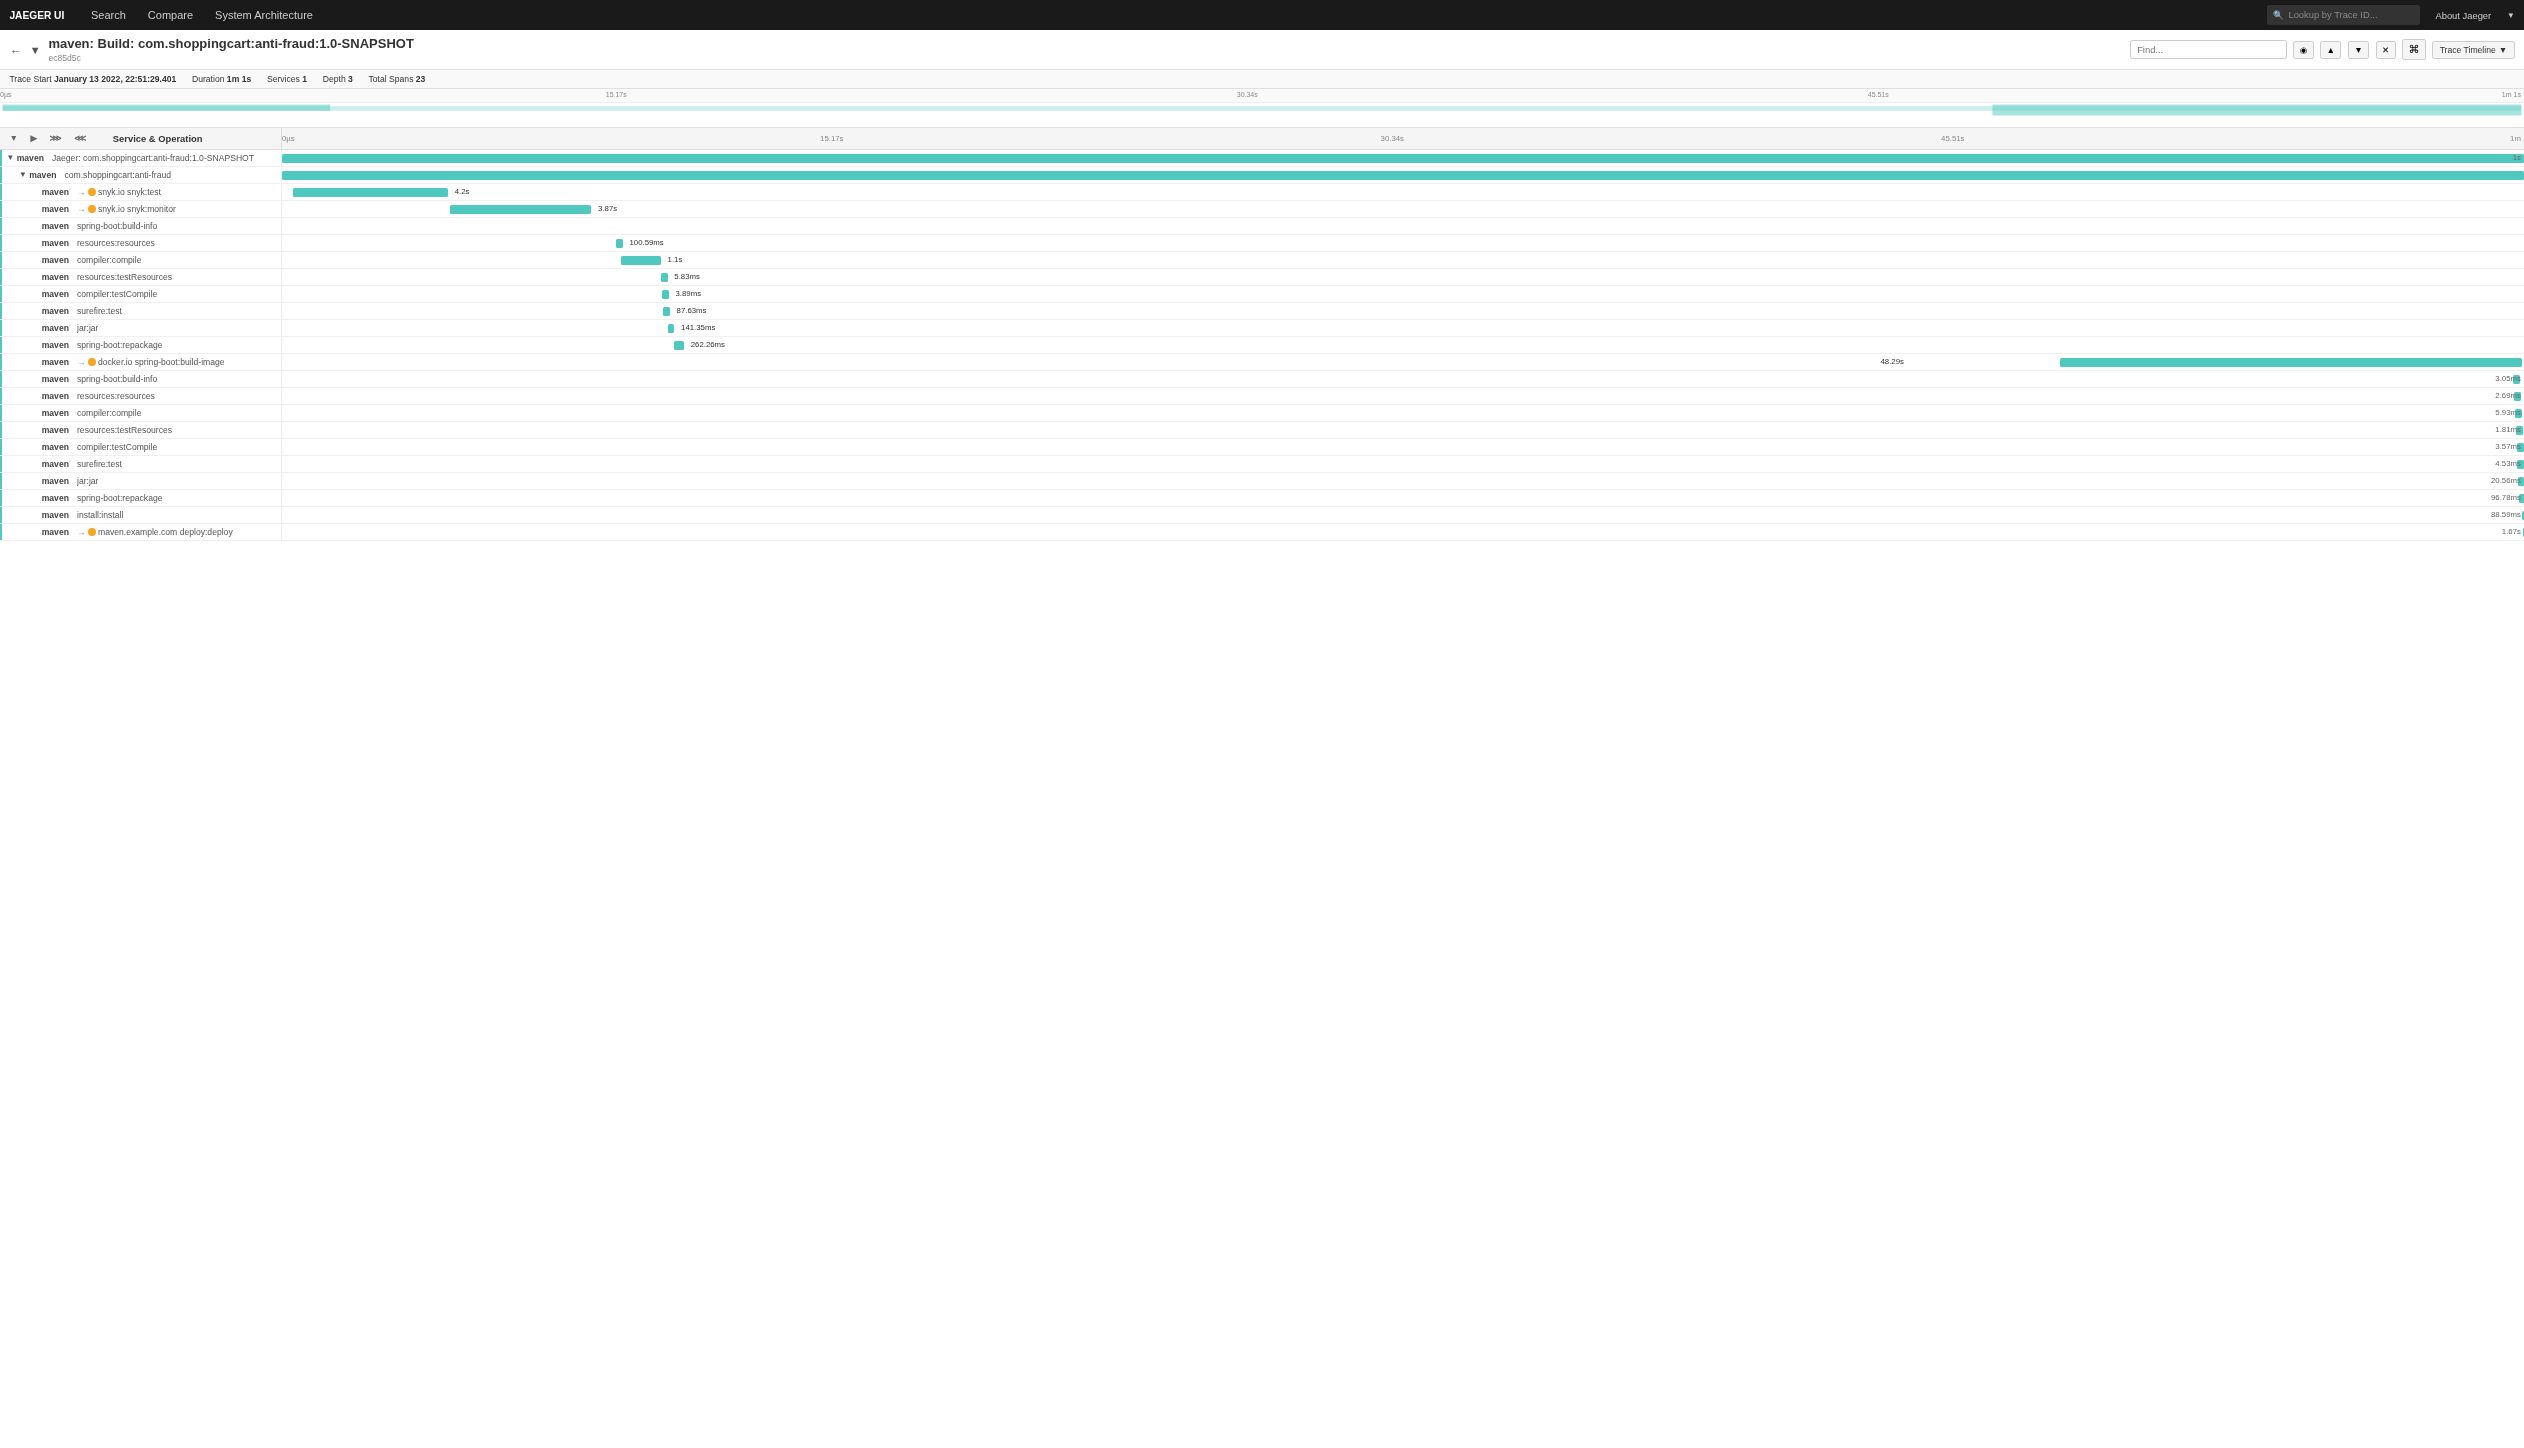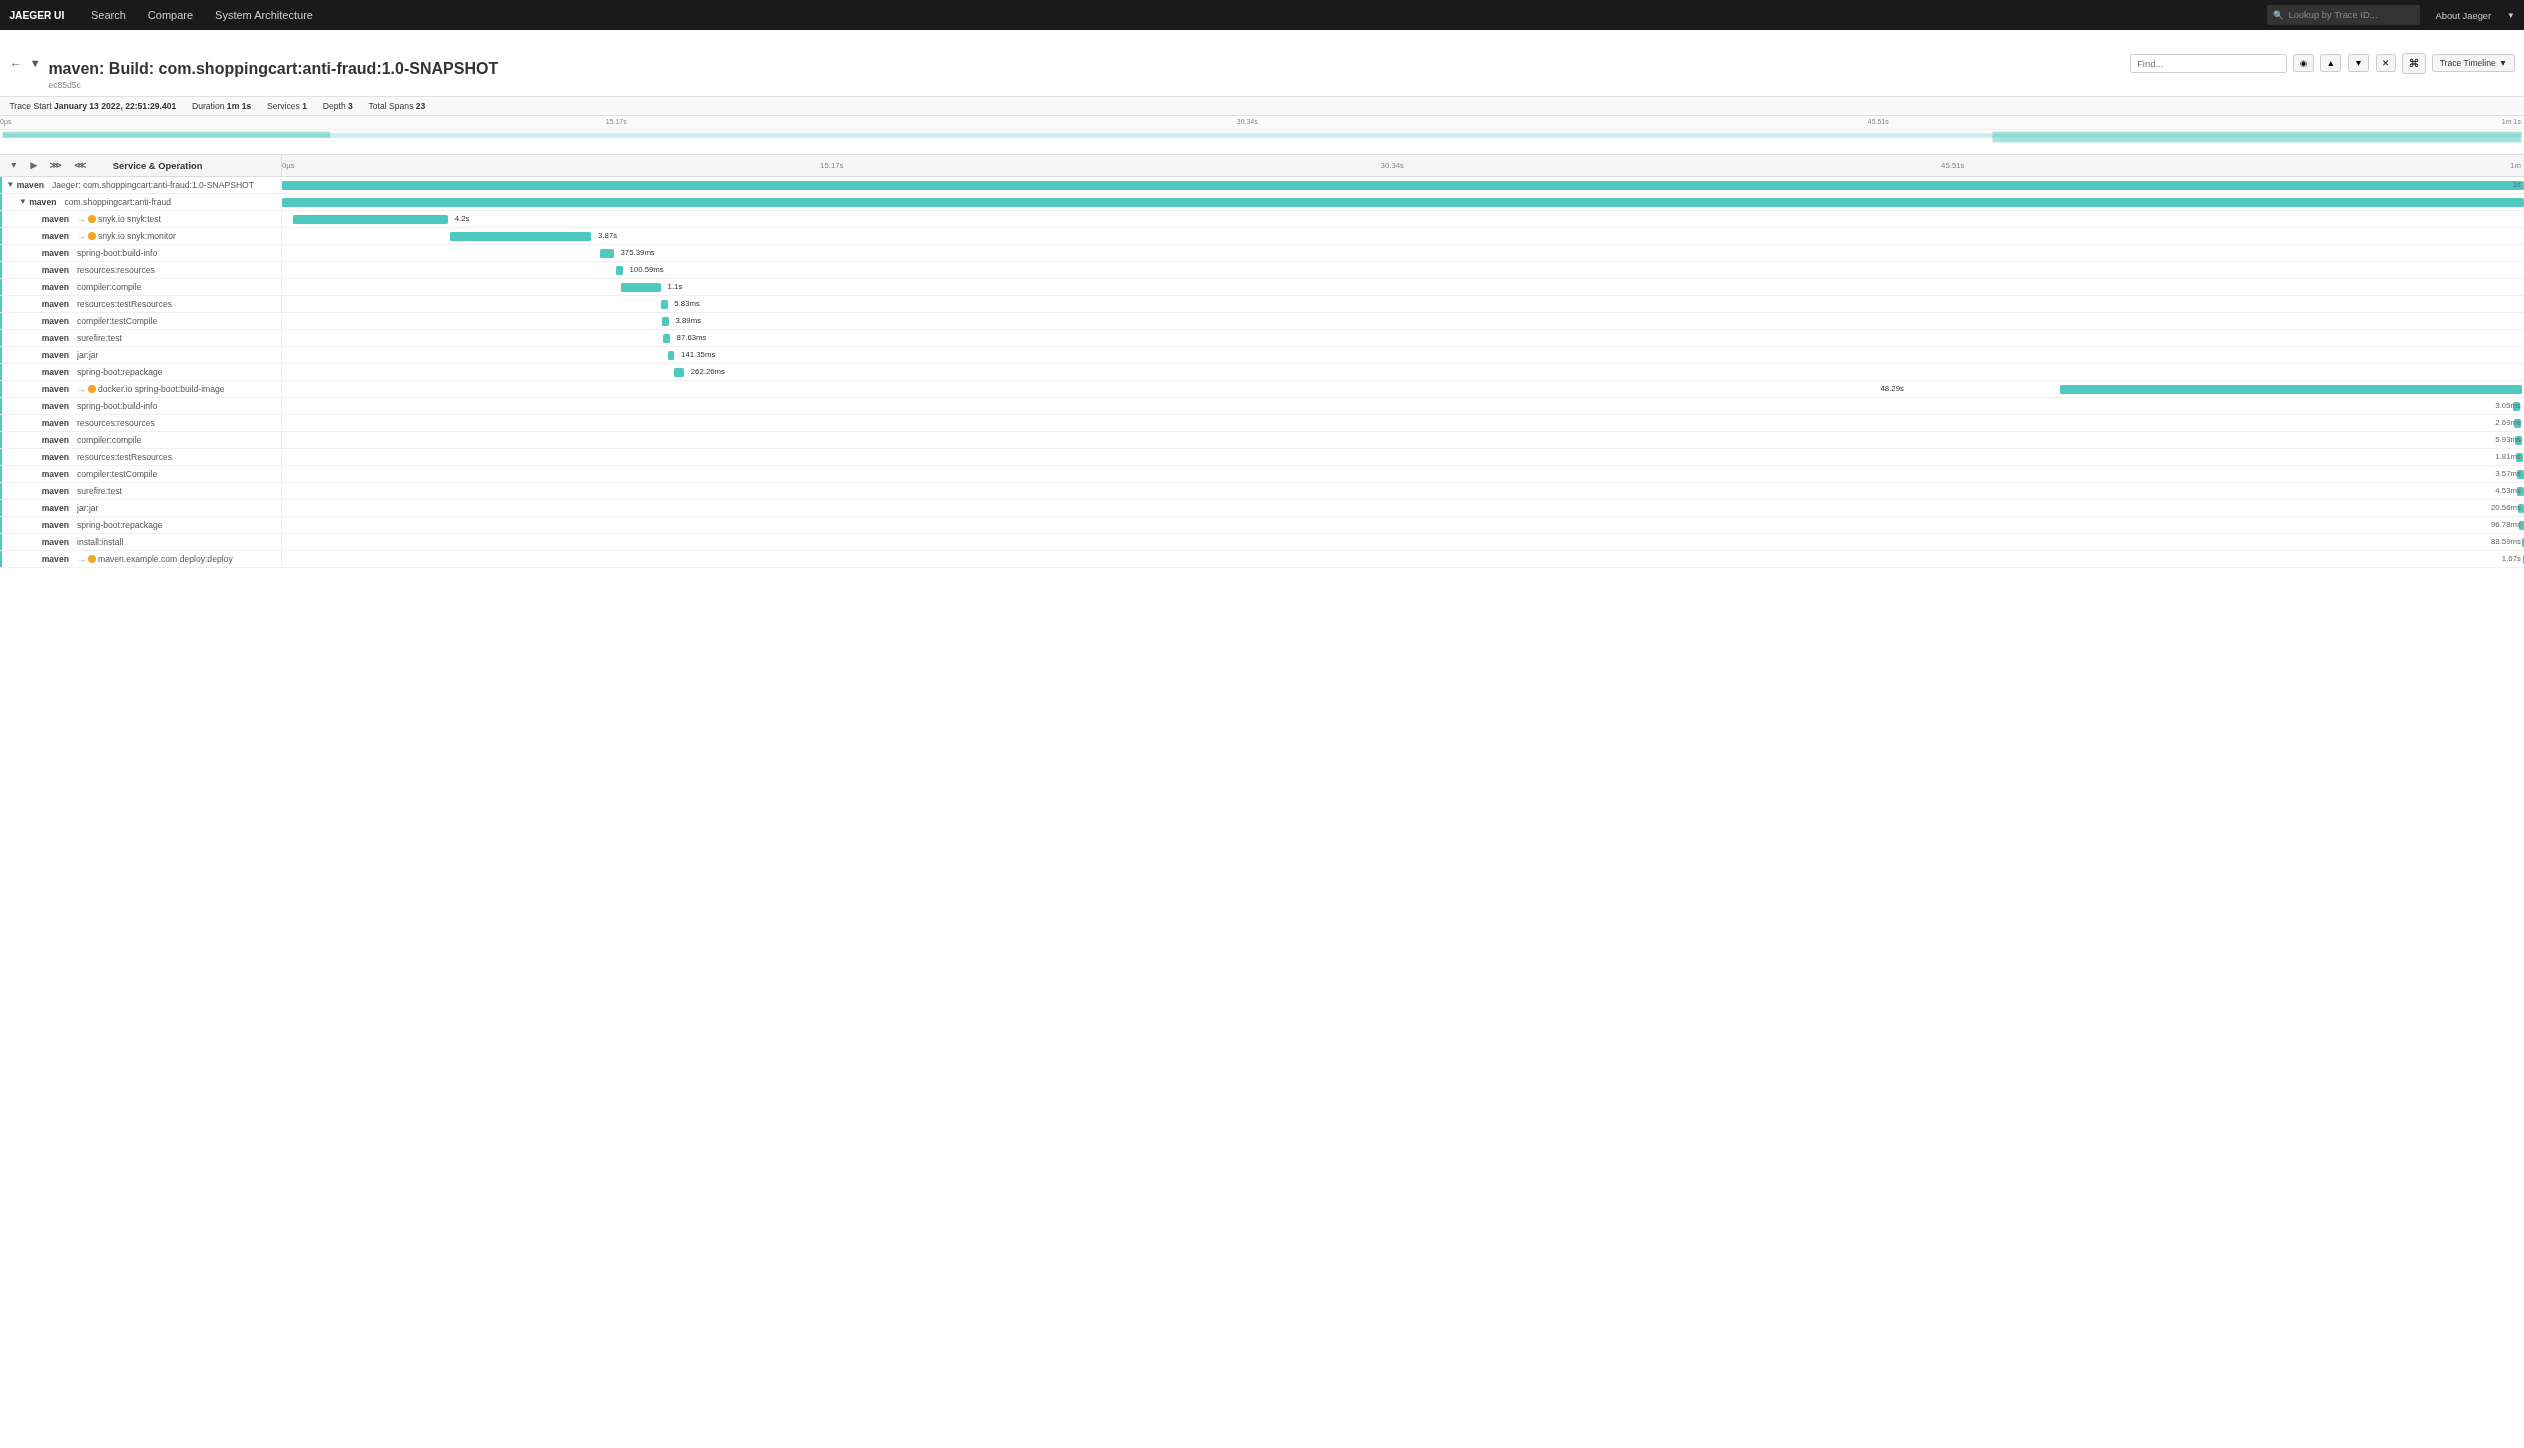--- a/index.html
+++ b/index.html
@@ -26,21 +26,21 @@
     .topnav-about { color: #ccc; font-size: 9.4px; cursor: pointer; display: flex; align-items: center; gap: 3.1px; }
 
     
     .trace-header {
       display: flex; align-items: center; padding: 6.3px 9.4px; border-bottom: 0.8px solid #e0e0e0;
       background: #fff; gap: 7.8px;
     }
     .trace-header-back { cursor: pointer; font-size: 12.5px; color: #555; }
     .trace-header-collapse { cursor: pointer; font-size: 11px; color: #555; }
     .trace-title-block { flex: 1; }
-    .trace-title { font-size: 16px; font-weight: 600; color: #333; margin-top: 24px; }
+    .trace-title { font-size: 13px; font-weight: 600; color: #333; }
     .trace-id { font-size: 8.6px; color: #888; margin-top: 1.6px; }
     .trace-header-right { display: flex; align-items: center; gap: 6.3px; }
     .trace-find-input {
       border: 0.8px solid #ccc; border-radius: 2.3px; padding: 3.1px 6.3px;
       font-size: 9.4px; width: 157px; outline: none;
     }
     .trace-find-btn { background: #f5f5f5; border: 0.8px solid #ccc; border-radius: 2.3px; padding: 3.1px 5.5px; cursor: pointer; font-size: 8.6px; }
     .trace-mode-btn {
       background: #f5f5f5; border: 0.8px solid #ccc; border-radius: 2.3px;
       padding: 3.1px 6.3px; cursor: pointer; font-size: 8.6px; display: flex; align-items: center; gap: 3.1px;
@@ -274,24 +274,20 @@
         <span class="span-label" style="left: 14.1%;">3.87s</span>
       </div>
     </div>
     <div class="span-row">
       <div class="span-left service-bar-left">
         <span class="span-indent" style="width: 25px;"></span>
         <span style="width: 7.8px;"></span>
         <span class="span-svc">maven</span>
         <span class="span-op"> spring-boot:build-info</span>
       </div>
-      <div class="span-right">
-        <div class="span-bar teal-bar" style="left: 14.2%; width: 0.6%;"></div>
-        <span class="span-label" style="left: 15.1%;">375.39ms</span>
-      </div>
     </div>
     <div class="span-row">
       <div class="span-left service-bar-left">
         <span class="span-indent" style="width: 25px;"></span>
         <span style="width: 7.8px;"></span>
         <span class="span-svc">maven</span>
         <span class="span-op"> resources:resources</span>
       </div>
       <div class="span-right">
         <div class="span-bar teal-bar" style="left: 14.9%; width: 0.3%;"></div>

